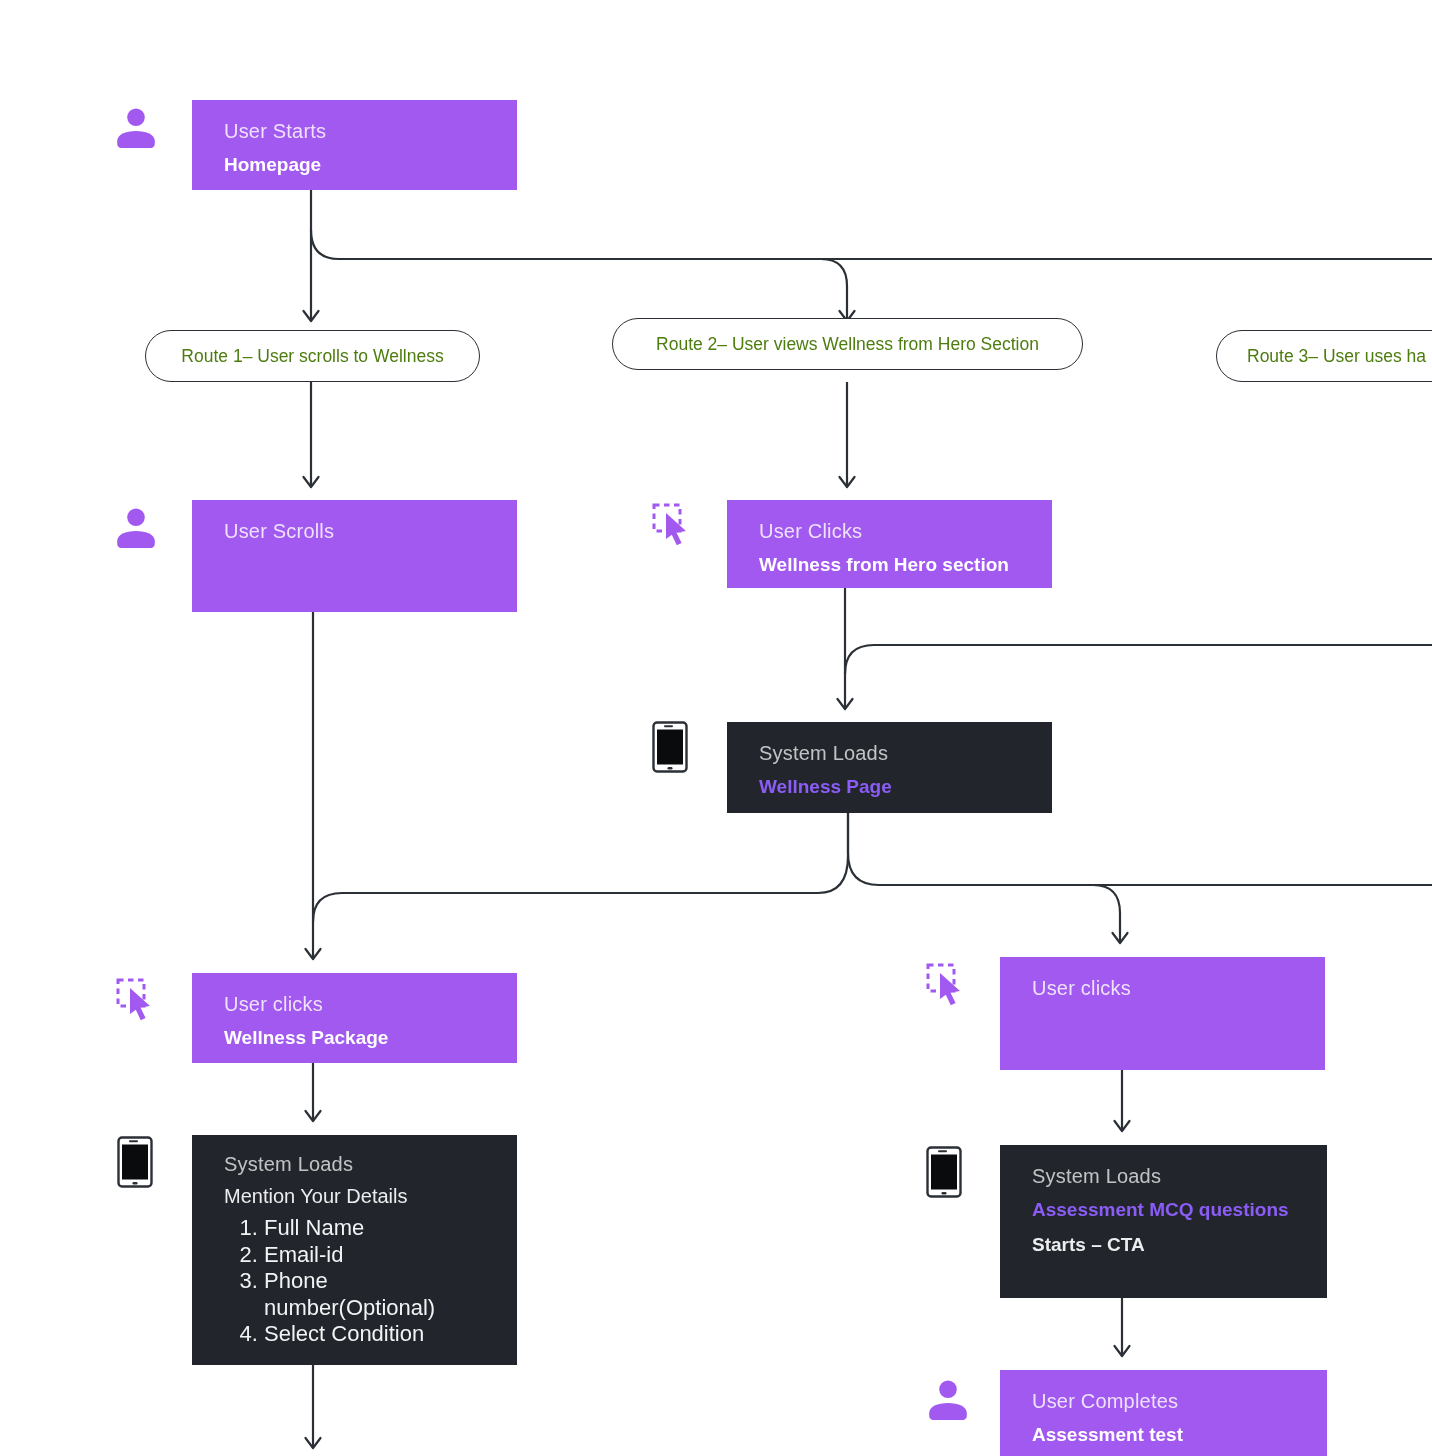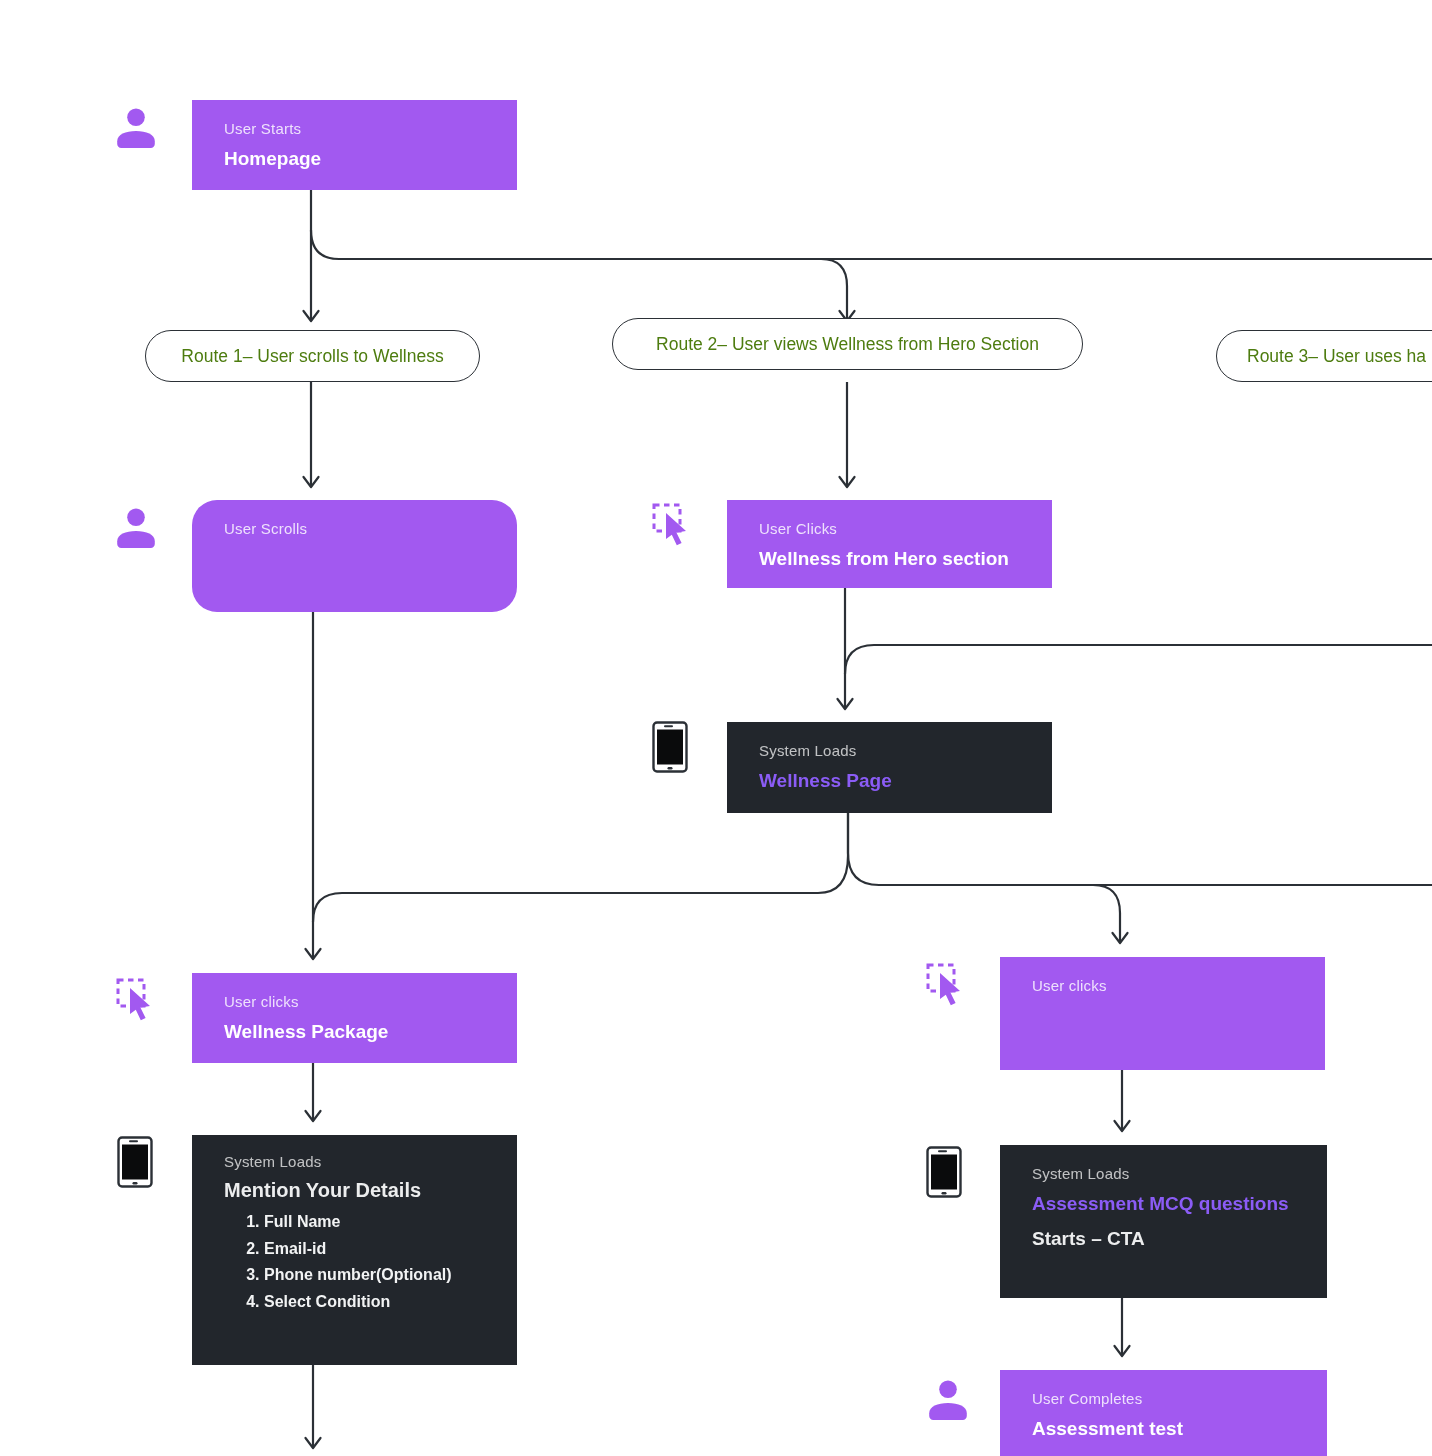--- a/index.html
+++ b/index.html
@@ -5,42 +5,42 @@
   html,body{margin:0;padding:0;}
   body{
     width:1432px;height:1456px;position:relative;overflow:hidden;
     background:#ffffff;
     font-family:"Liberation Sans","DejaVu Sans",sans-serif;
   }
   #wires{position:absolute;left:0;top:0;z-index:0;}
   .node{position:absolute;z-index:2;box-sizing:border-box;padding:20px 26px 18px 32px;}
   .node.purple{background:#A259F0;}
   .node.dark{background:#22262C;}
-  .node-label{font-size:15px;letter-spacing:.2px;margin-bottom:9px;}
+  .node-label{font-size:20px;letter-spacing:.2px;margin-bottom:9px;}
   .purple .node-label{color:rgba(255,255,255,.82);}
   .dark .node-label{color:rgba(255,255,255,.72);}
   .node-title{font-size:19px;font-weight:700;line-height:26px;color:#ffffff;}
   .dark .node-title{color:#8b5cf6;}
   .node-sub{font-size:19px;font-weight:700;line-height:26px;color:#ECEDEE;margin-top:9px;}
   .pill{
     position:absolute;z-index:2;box-sizing:border-box;height:52px;
     background:#ffffff;border:1.8px solid #2B3036;border-radius:26px;
     display:flex;align-items:center;justify-content:center;
     font-size:17.5px;color:#4d7c0f;white-space:nowrap;overflow:hidden;
   }
   .icon{position:absolute;z-index:1;}
   ol.details-list{margin:7px 0 0 0;padding-left:40px;}
   ol.details-list li{
-    font-size:16px;font-weight:700;line-height:26.5px;color:#F2F3F4;
+    font-size:22px;font-weight:400;line-height:26.5px;color:#F2F3F4;
   }
-  .details-heading{font-size:20px;font-weight:700;color:#ECEDEE;margin-top:2px;}
+  .details-heading{font-size:20px;font-weight:400;color:#ECEDEE;margin-top:2px;}
 
   
   #n-homepage{left:192px;top:100px;width:325px;height:90px;}
-  #n-user-scrolls{left:192px;top:500px;width:325px;height:112px;border-radius:25px;}
+  #n-user-scrolls{left:192px;top:500px;width:325px;height:112px;}
   #n-clicks-hero{left:727px;top:500px;width:325px;height:88px;}
   #n-wellness-page{left:727px;top:722px;width:325px;height:91px;}
   #n-wellness-package{left:192px;top:973px;width:325px;height:90px;}
   #n-mention-details{left:192px;top:1135px;width:325px;height:230px;padding-top:18px;}
   #n-assessment-click{left:1000px;top:957px;width:325px;height:113px;}
   #n-assessment-mcq{left:1000px;top:1145px;width:327px;height:153px;}
   #n-assessment-test{left:1000px;top:1370px;width:327px;height:90px;}
 
   #p-route1{left:145px;top:330px;width:335px;}
   #p-route2{left:612px;top:318px;width:471px;}

